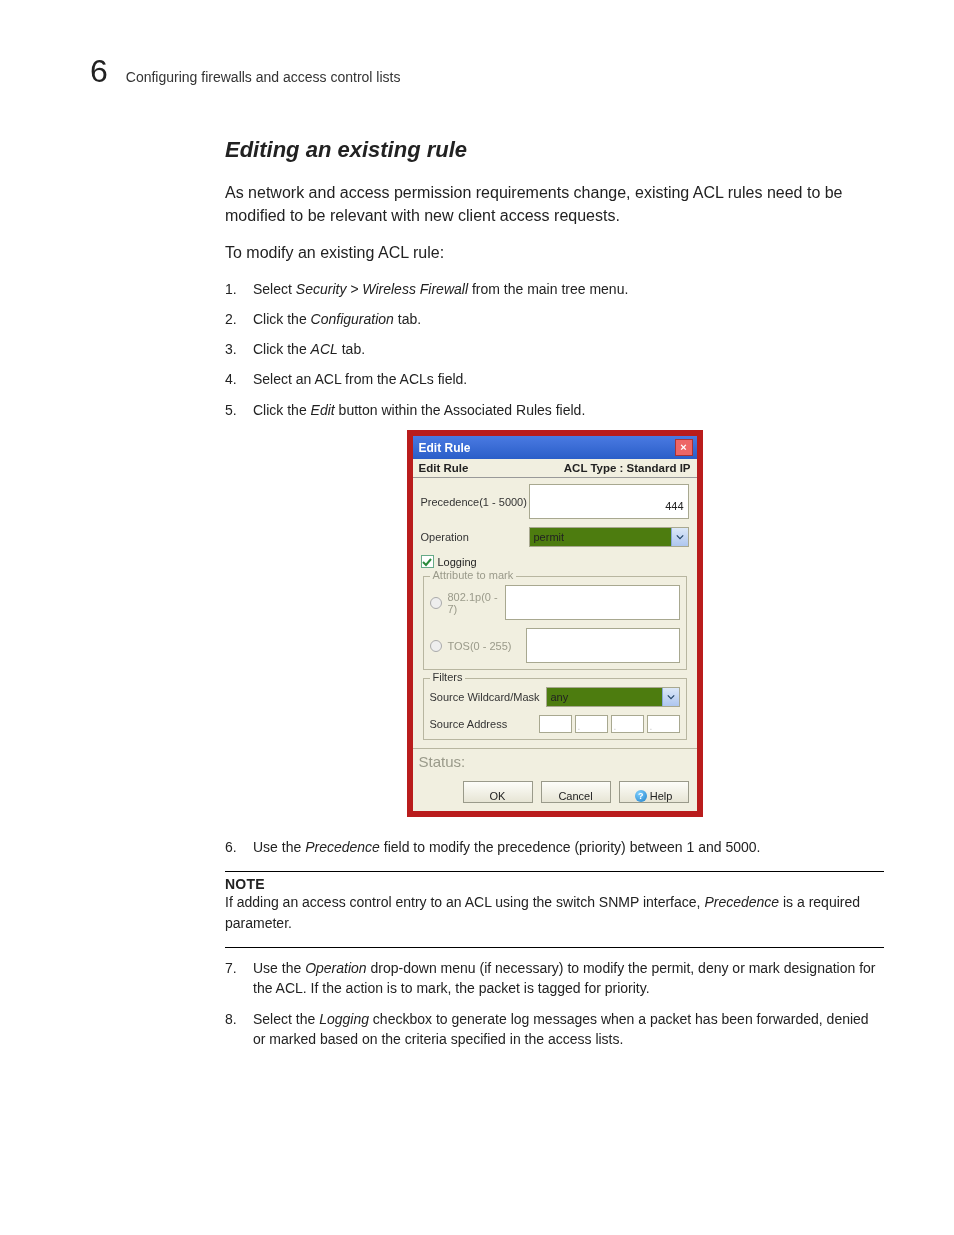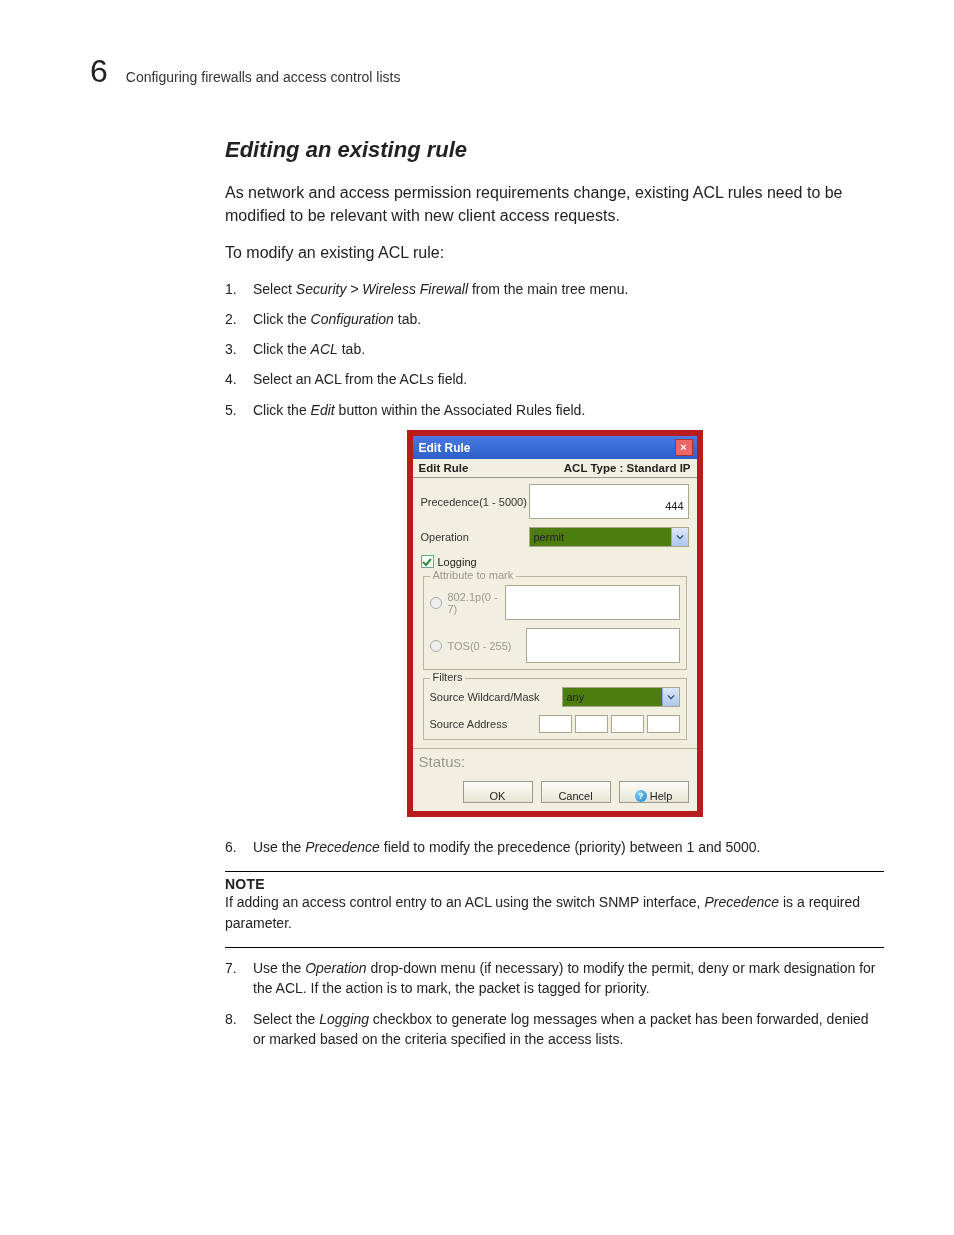--- a/index.html
+++ b/index.html
@@ -288,21 +288,21 @@
             <div class="row" style="margin-bottom:0">
               <span class="radio"></span>
               <div class="lbl disabled" style="width:78px">TOS(0 - 255)</div>
               <div class="txt left"></div>
             </div>
           </div>
 
           <div class="fieldset filters">
             <div class="legend">Filters</div>
             <div class="row">
-              <div class="lbl" style="width:132px">Source Wildcard/Mask</div>
+              <div class="lbl" style="width:116px">Source Wildcard/Mask</div>
               <div class="combo">
                 <span>any</span>
                 <div class="arrow">
                   <svg viewBox="0 0 10 10">
                       <path d="M1 3 L5 7 L9 3" fill="none" stroke="#246" stroke-width="1.5"></path>
                     </svg>
                 </div>
               </div>
             </div>
             <div class="row" style="margin-bottom:0">

